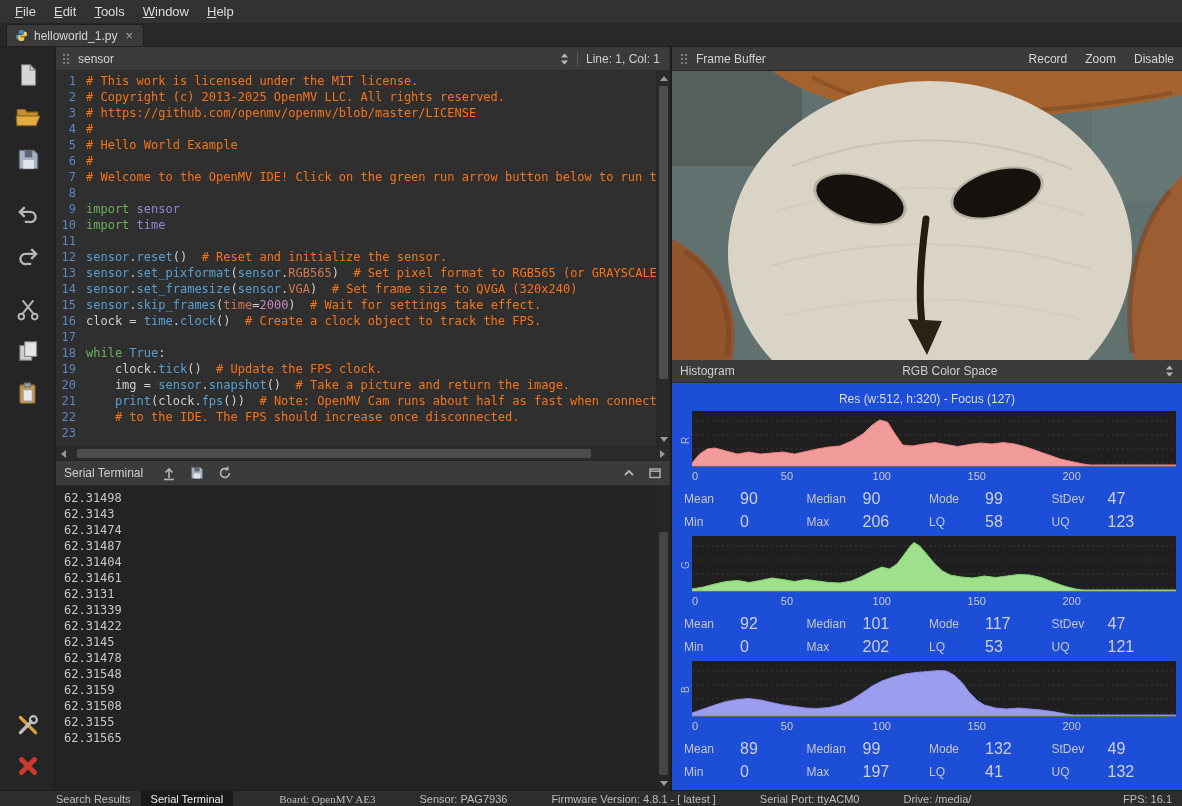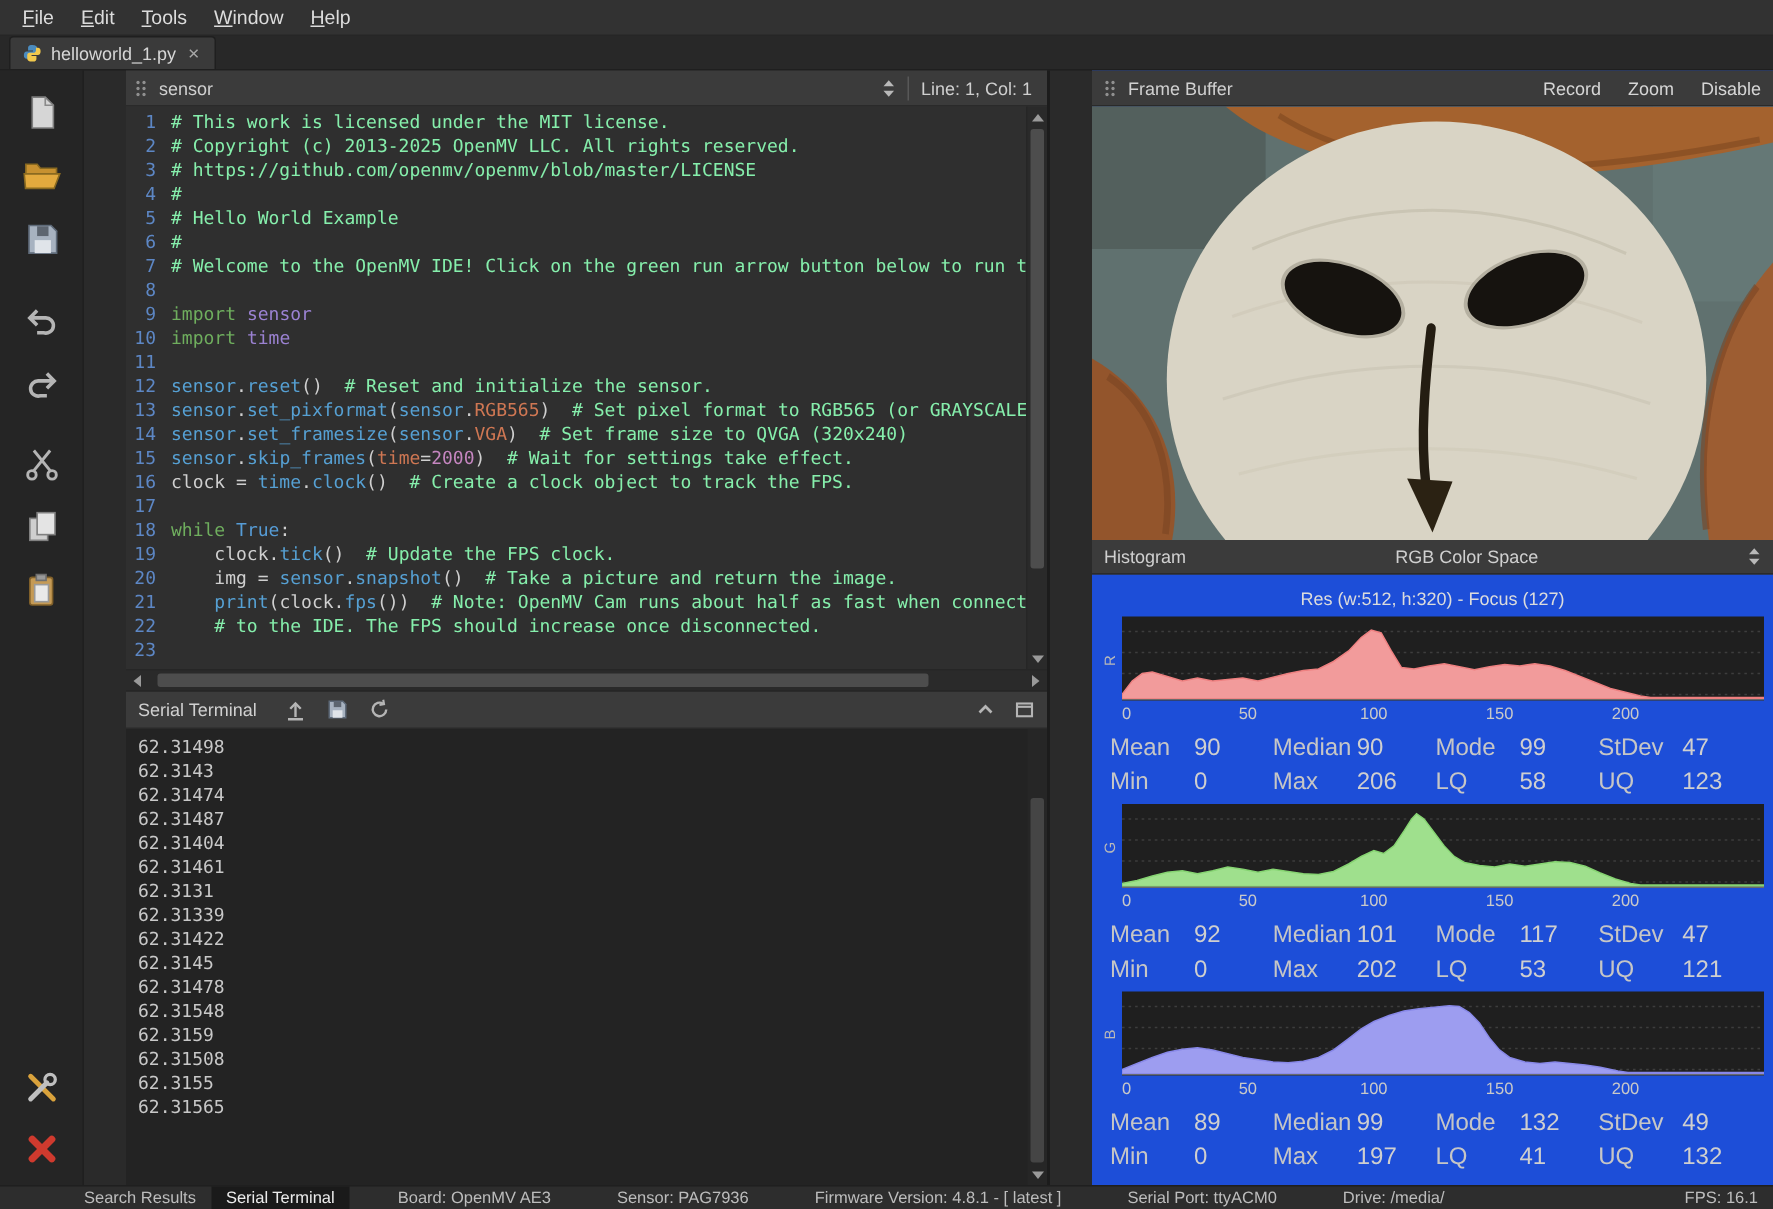--- a/index.html
+++ b/index.html
@@ -12,21 +12,21 @@
   .menu-item { color:#dcdcdc; font-size:13px; padding:2px 9px; cursor:default; }
   .menu-item u { text-decoration:underline; }
 
   
   .tab-bar { height:23px; background:#282828; display:flex; align-items:center; border-bottom:1px solid #1f1f1f; }
   .tab { height:22px; margin-left:6px; background:#3a3a3a; border:1px solid #1f1f1f; border-bottom:none; display:flex; align-items:center; gap:6px; padding:0 8px; border-radius:3px 3px 0 0; }
   .tab-label { color:#d6d6d6; font-size:12px; }
   .tab-close { color:#a8a8a8; font-size:13px; line-height:10px; padding:0 2px; }
 
   
-  .main { flex:1; display:flex; min-height:0;gap:28px; }
+  .main { flex:1; display:flex; min-height:0; }
 
   
   .toolbar { width:56px; background:#252525; display:flex; flex-direction:column; align-items:center; padding-top:10px; border-right:1px solid #1f1f1f; }
   .tool-btn { width:42px; height:36px; display:flex; align-items:center; justify-content:center; margin-bottom:6px; }
   .tb-gap { height:12px; }
   .tb-bottom { margin-top:auto; }
 
   
   .center { width:616px; display:flex; flex-direction:column; border-right:2px solid #1c1c1c; }
   .editor-header { height:24px; background:#3b3b3b; display:flex; align-items:center; padding:0 6px; border-bottom:1px solid #2a2a2a; }
@@ -34,21 +34,21 @@
   .symbol-label { color:#d0d0d0; font-size:12px; }
   .spin-icon { margin-left:auto; display:flex; }
   .vsep { width:1px; height:16px; background:#585858; margin:0 8px; }
   .cursor-pos { color:#cfcfcf; font-size:12px; padding-right:4px; white-space:nowrap; }
 
   .code-area { height:375px; background:#2f2f2f; position:relative; overflow:hidden; font-family:"DejaVu Sans Mono", monospace; font-size:12px; }
   .code-lines { position:absolute; top:2px; left:0; right:14px; overflow:hidden; }
   .code-line { display:flex; height:16px; line-height:16px; white-space:pre; }
   .gutter { width:30px; flex:0 0 30px; text-align:right; padding-right:10px; color:#5d87c5; }
   .code-text { flex:1; overflow:hidden; }
-  .tk-com{color:#86efac} .tk-kw{color:#6fae5e} .tk-mod{color:#56a0d3} .tk-imod{color:#9b82d2}
+  .tk-com{color:#f97316} .tk-kw{color:#6fae5e} .tk-mod{color:#56a0d3} .tk-imod{color:#9b82d2}
   .tk-fn{color:#56a0d3} .tk-const{color:#cf7753} .tk-num{color:#c586c0} .tk-kwarg{color:#cf7753}
   .tk-bool{color:#569cd6} .tk-pl{color:#cfcfcf} .tk-var{color:#cfcfcf}
 
   .vscroll { position:absolute; top:0; right:0; bottom:0; width:14px; background:#2a2a2a; border-left:1px solid #262626; }
   .vscroll .thumb { position:absolute; top:15px; left:2px; right:2px; height:78%; background:#4d4d4d; border-radius:2px; }
   .arr { position:absolute; left:0; width:14px; height:14px; display:flex; align-items:center; justify-content:center; }
   .arr-up { top:0; } .arr-down { bottom:0; }
   .tri-up { width:0;height:0;border-left:4px solid transparent;border-right:4px solid transparent;border-bottom:5px solid #9a9a9a; }
   .tri-down { width:0;height:0;border-left:4px solid transparent;border-right:4px solid transparent;border-top:5px solid #9a9a9a; }
   .tri-left { width:0;height:0;border-top:4px solid transparent;border-bottom:4px solid transparent;border-right:5px solid #9a9a9a; }
@@ -89,29 +89,29 @@
   .chart-row { display:flex; align-items:stretch; height:58px; }
   .ch-label { width:14px; display:flex; align-items:center; justify-content:center; color:#b9b9b9; font-size:10px; writing-mode:vertical-rl; transform:rotate(180deg); }
   .chart-col { flex:1; position:relative; }
   .chart-col svg { display:block; width:100%; height:56px; background:#1f1f1f; }
   .gridline { stroke:#3d3d3d; stroke-width:1; stroke-dasharray:2,3; }
   .ticks { position:relative; height:17px; margin-left:14px; }
   .tick { position:absolute; top:1px; color:#c9c9c9; font-size:11px; transform:translateX(-50%); }
   .tick.first { transform:translateX(0); }
   .stats { display:grid; grid-template-columns:repeat(4,1fr); row-gap:2px; padding:2px 2px 0 6px; }
   .stat { display:flex; height:21px; align-items:center; }
-  .sk { width:56px; color:#c6c6c6; font-size:16px; }
+  .sk { width:56px; color:#c6c6c6; font-size:12px; }
   .sv { color:#cfcfcf; font-size:16px; }
 
   
   .status-bar { height:16px; background:#2d2d2d; border-top:1px solid #1f1f1f; display:flex; align-items:center; font-size:11px; color:#bdbdbd; padding-left:46px; }
   .panel-tab { padding:1px 10px; height:16px; line-height:14px; }
   .panel-tab.active { background:#1a1a1a; color:#ececec; }
   .status-item { margin-left:44px; white-space:nowrap; }
-  .status-item:first-of-type { margin-left:32px; }
+  .status-item:first-of-type { margin-left:46px;font-family:Liberation Serif, serif; }
   .status-fps { margin-left:auto; margin-right:10px; }
 
   .grip { display:flex; }
   svg.icon { display:block; }
 </style>
 </head>
 <body>
 
 <div class="app">
 

